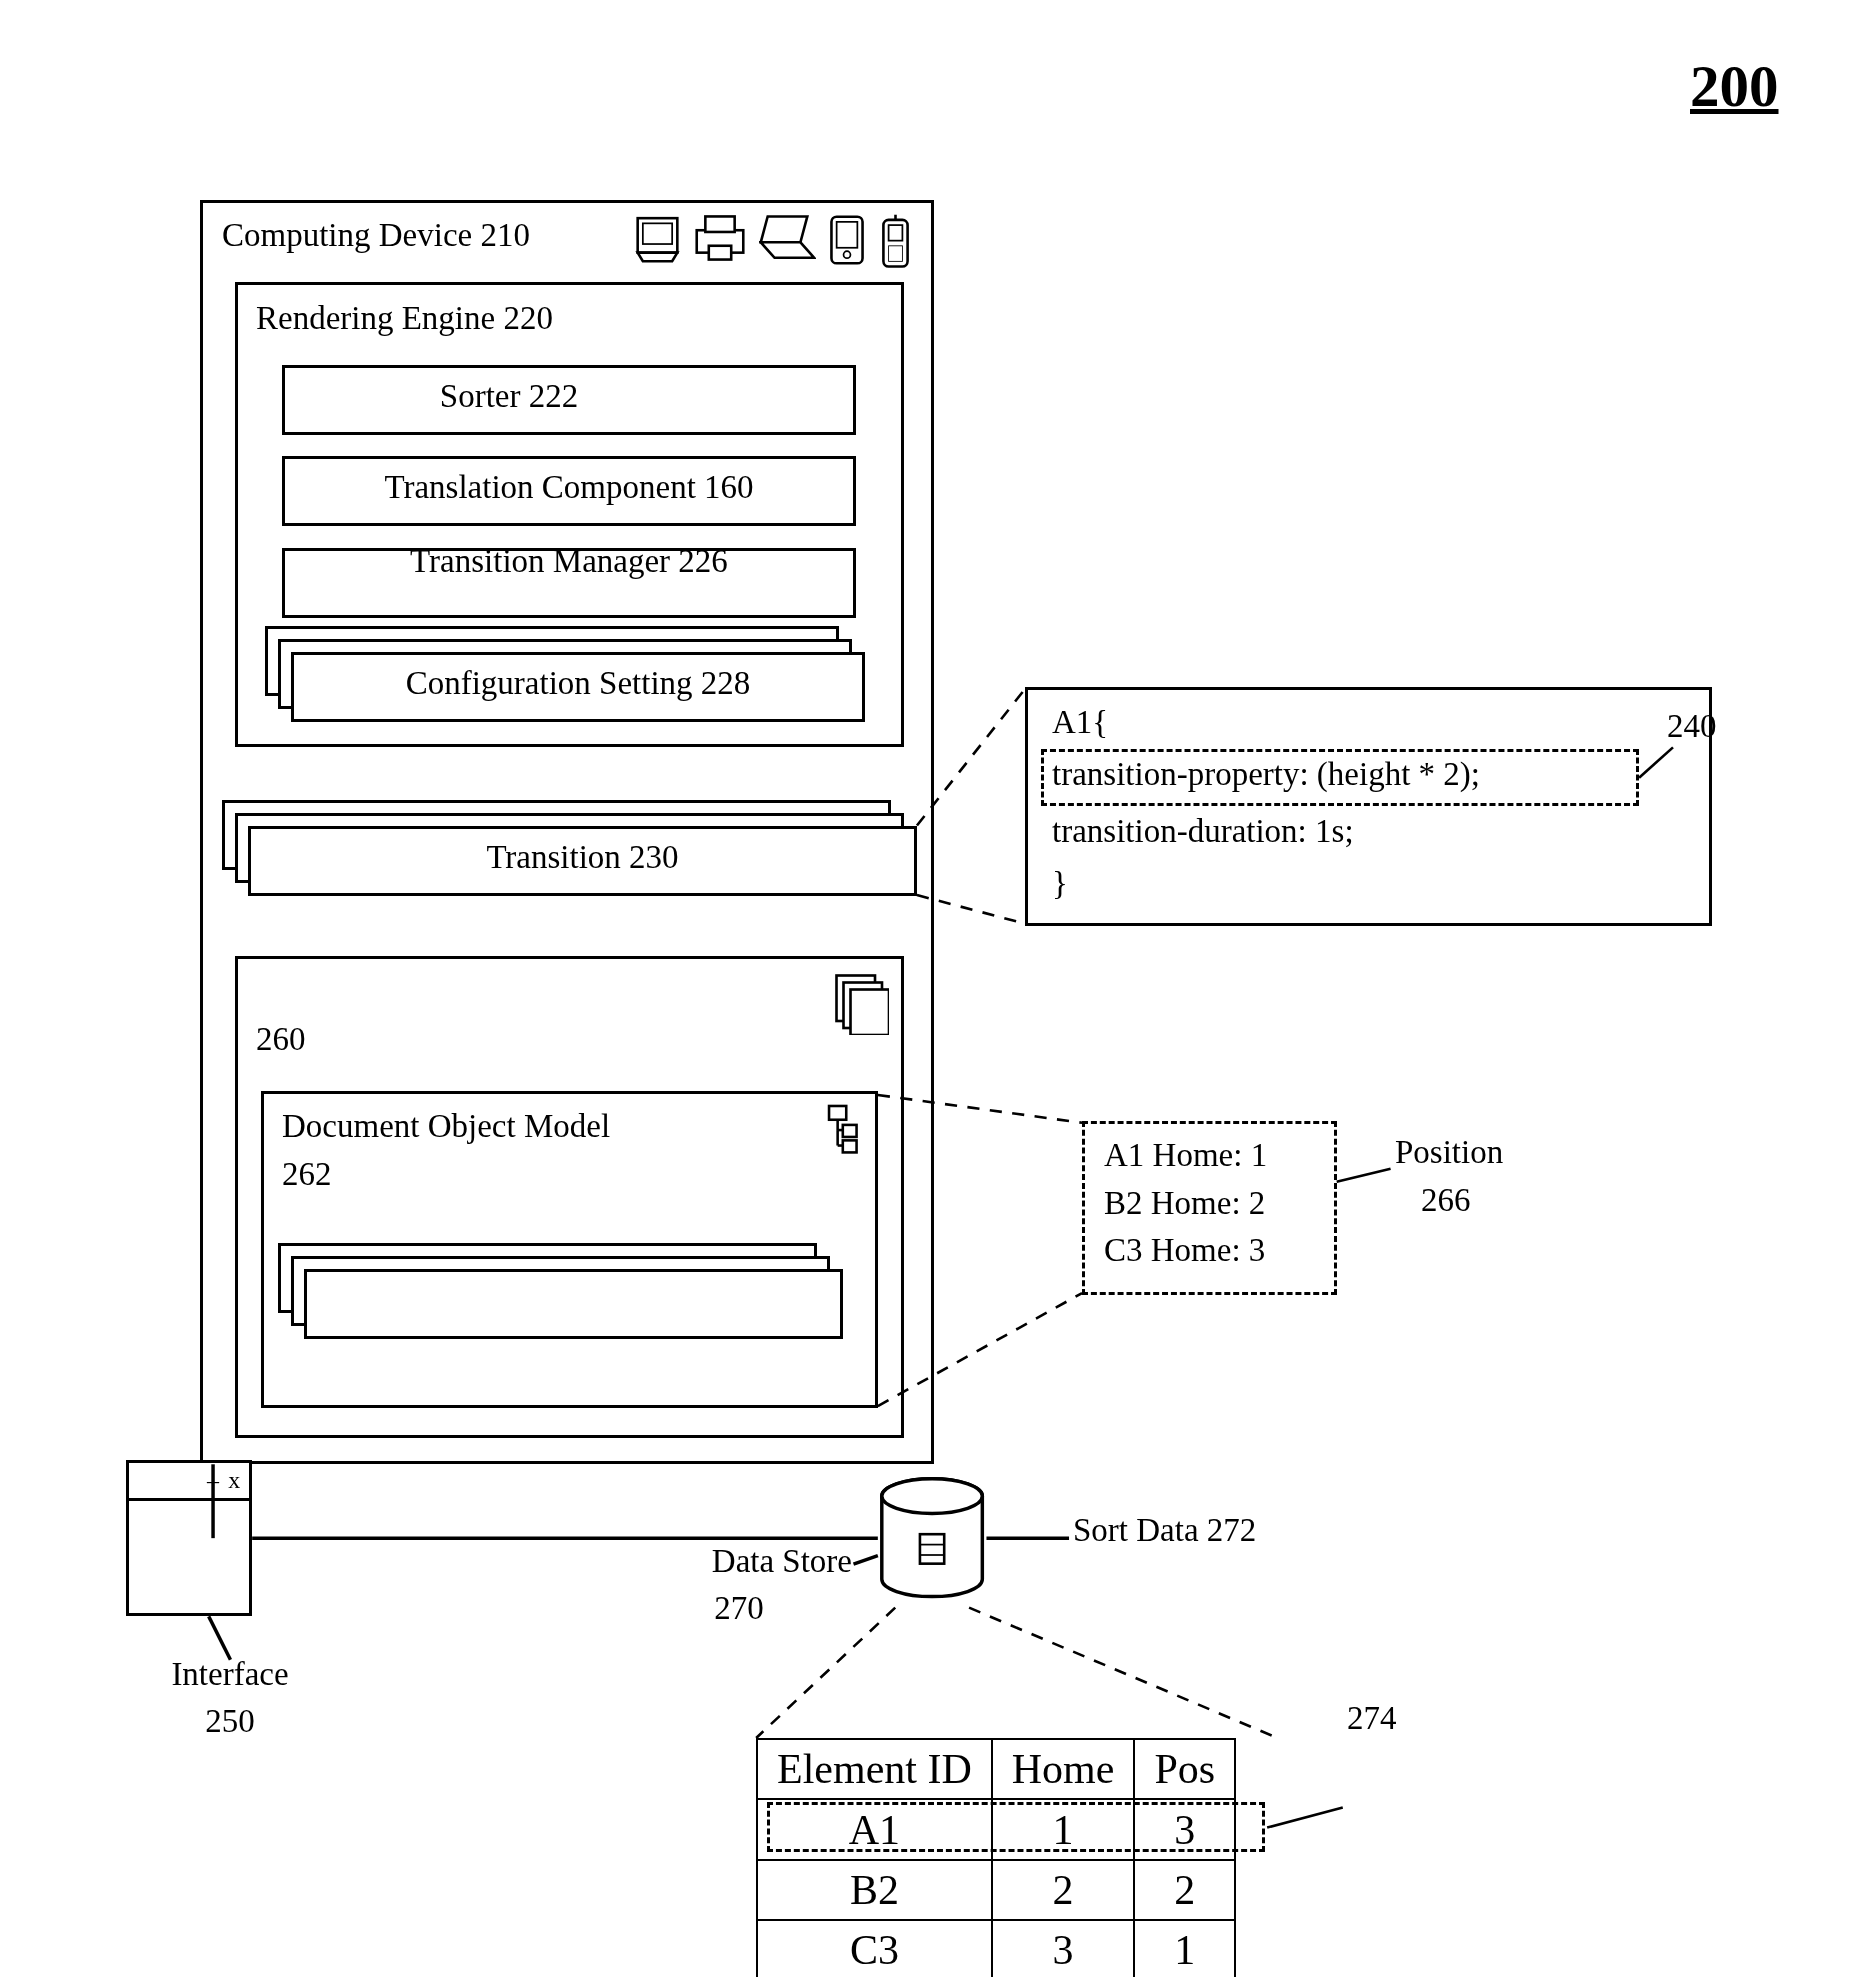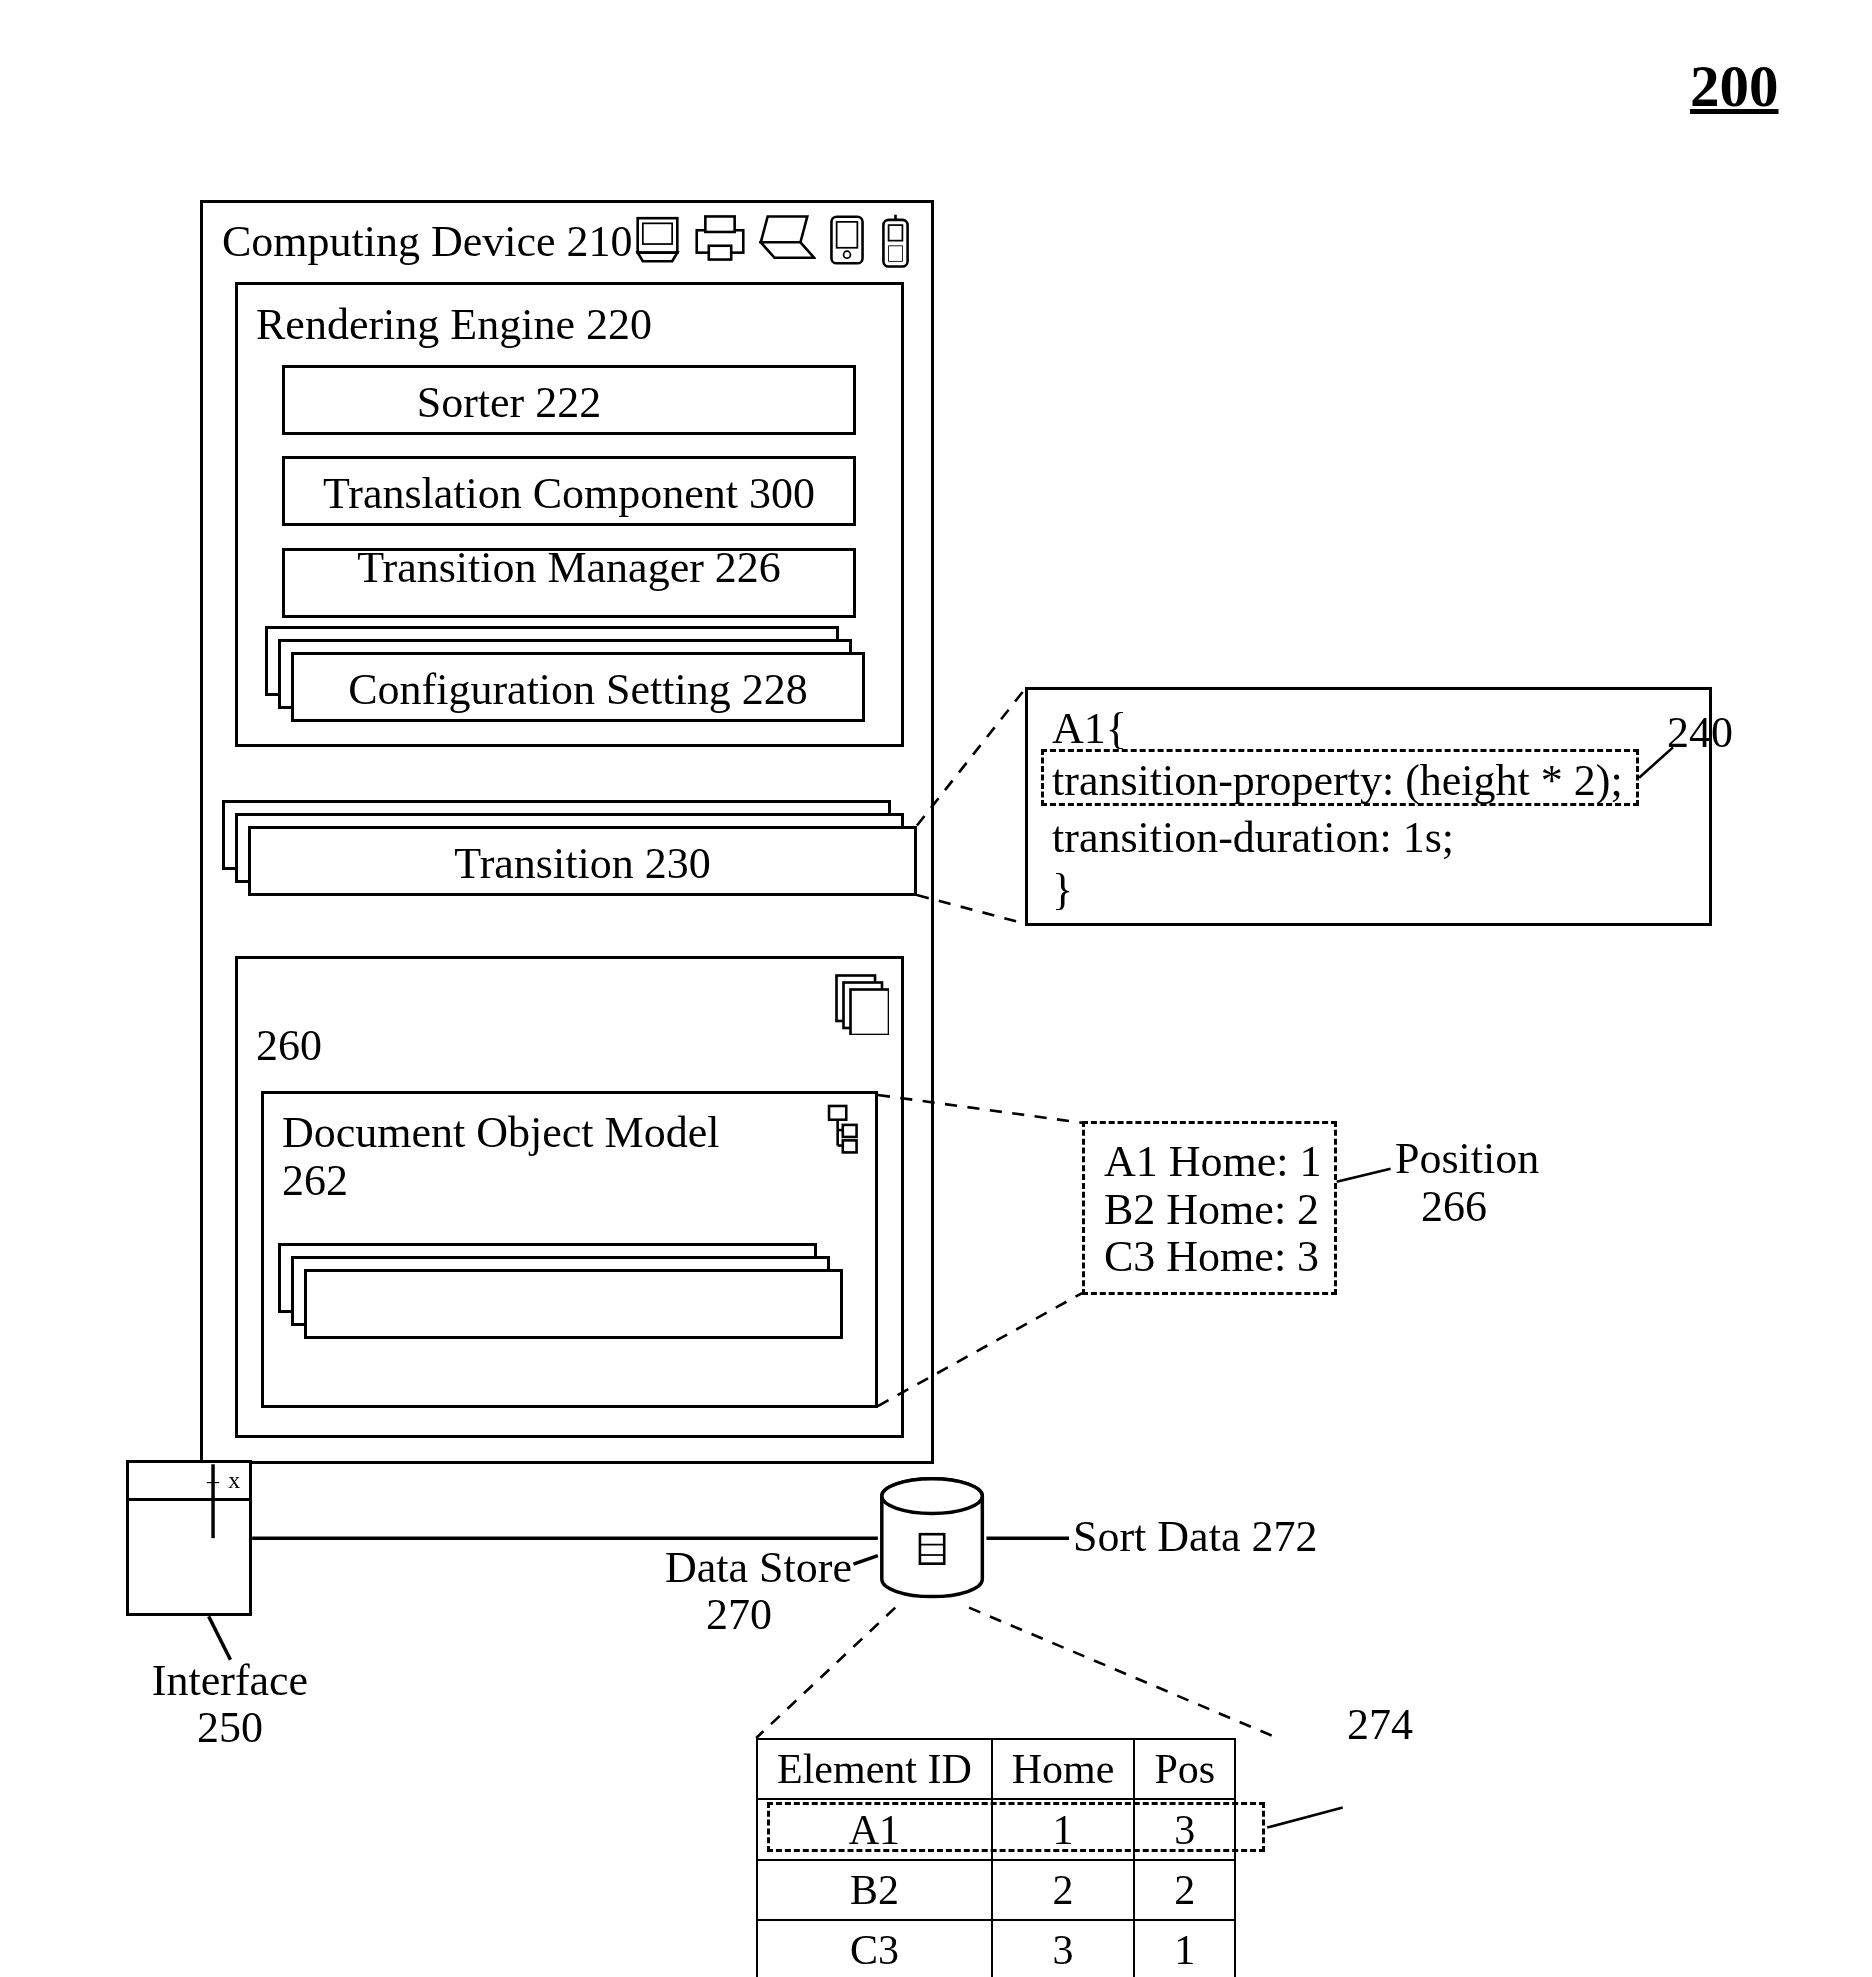--- a/index.html
+++ b/index.html
@@ -15,21 +15,21 @@
     height: 1977px;
   }
   .box {
     position: absolute;
     border: 3.5px solid #000;
     background: #fff;
     box-sizing: border-box;
   }
   .label {
     position: absolute;
-    font-size: 44px;
+    font-size: 33px;
     line-height: 1.15;
     white-space: pre;
   }
   .label.center {
     text-align: center;
   }
   .figure-number {
     position: absolute;
     font-weight: bold;
     text-decoration: underline;
@@ -130,21 +130,21 @@
     </svg>
   </div>
 
   <div class="box" style="left:235px; top:282px; width:669px; height:465px;"></div>
   <div class="label" style="left:256px; top:300px;">Rendering Engine 220</div>
 
   <div class="box" style="left:282px; top:365px; width:574px; height:70px;"></div>
   <div class="label center" style="left:282px; top:378px; width:454px;">Sorter 222</div>
 
   <div class="box" style="left:282px; top:456px; width:574px; height:70px;"></div>
-  <div class="label center" style="left:282px; top:469px; width:574px;">Translation Component 300</div>
+  <div class="label center" style="left:282px; top:469px; width:574px;">Translation Component 160</div>
 
   <div class="box" style="left:282px; top:548px; width:574px; height:70px;"></div>
   <div class="label center" style="left:282px; top:543px; width:574px;">Transition Manager 226</div>
 
   <div class="stack-shadow" style="left:265px; top:626px; width:574px; height:70px;"></div>
   <div class="stack-shadow" style="left:278px; top:639px; width:574px; height:70px;"></div>
   <div class="box" style="left:291px; top:652px; width:574px; height:70px;"></div>
   <div class="label center" style="left:291px; top:665px; width:574px;">Configuration Setting 228</div>
 
   <div class="stack-shadow" style="left:222px; top:800px; width:669px; height:70px;"></div>

